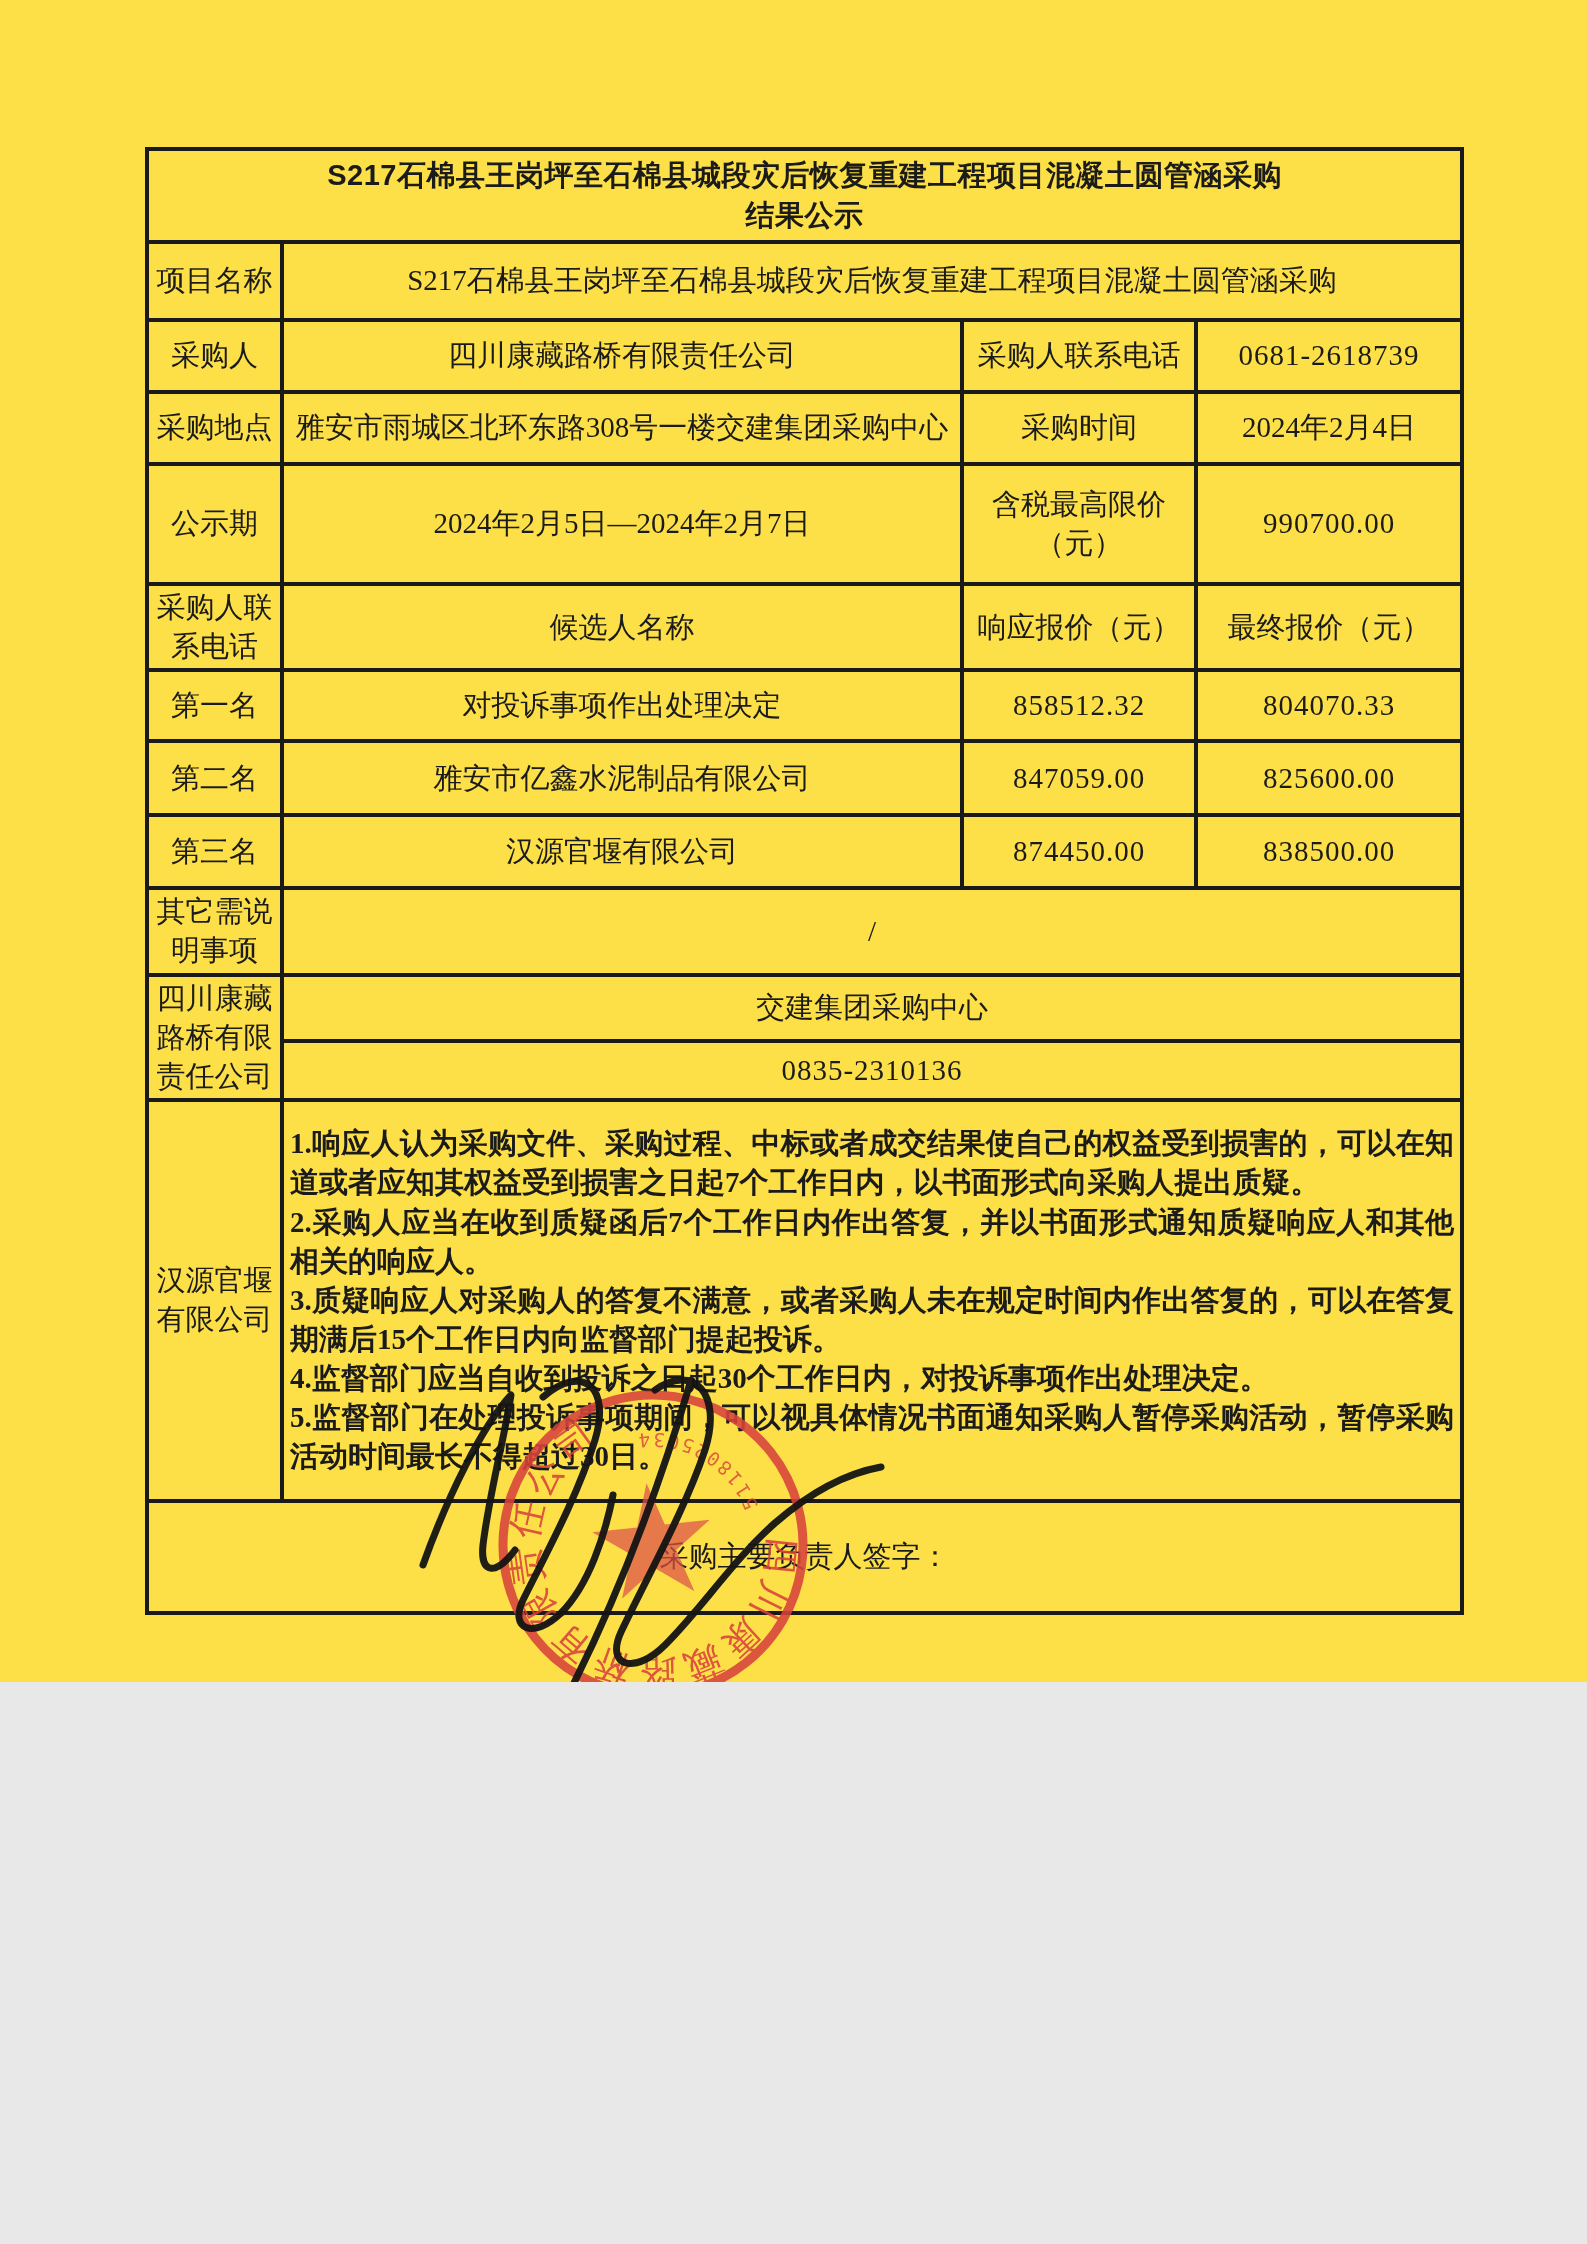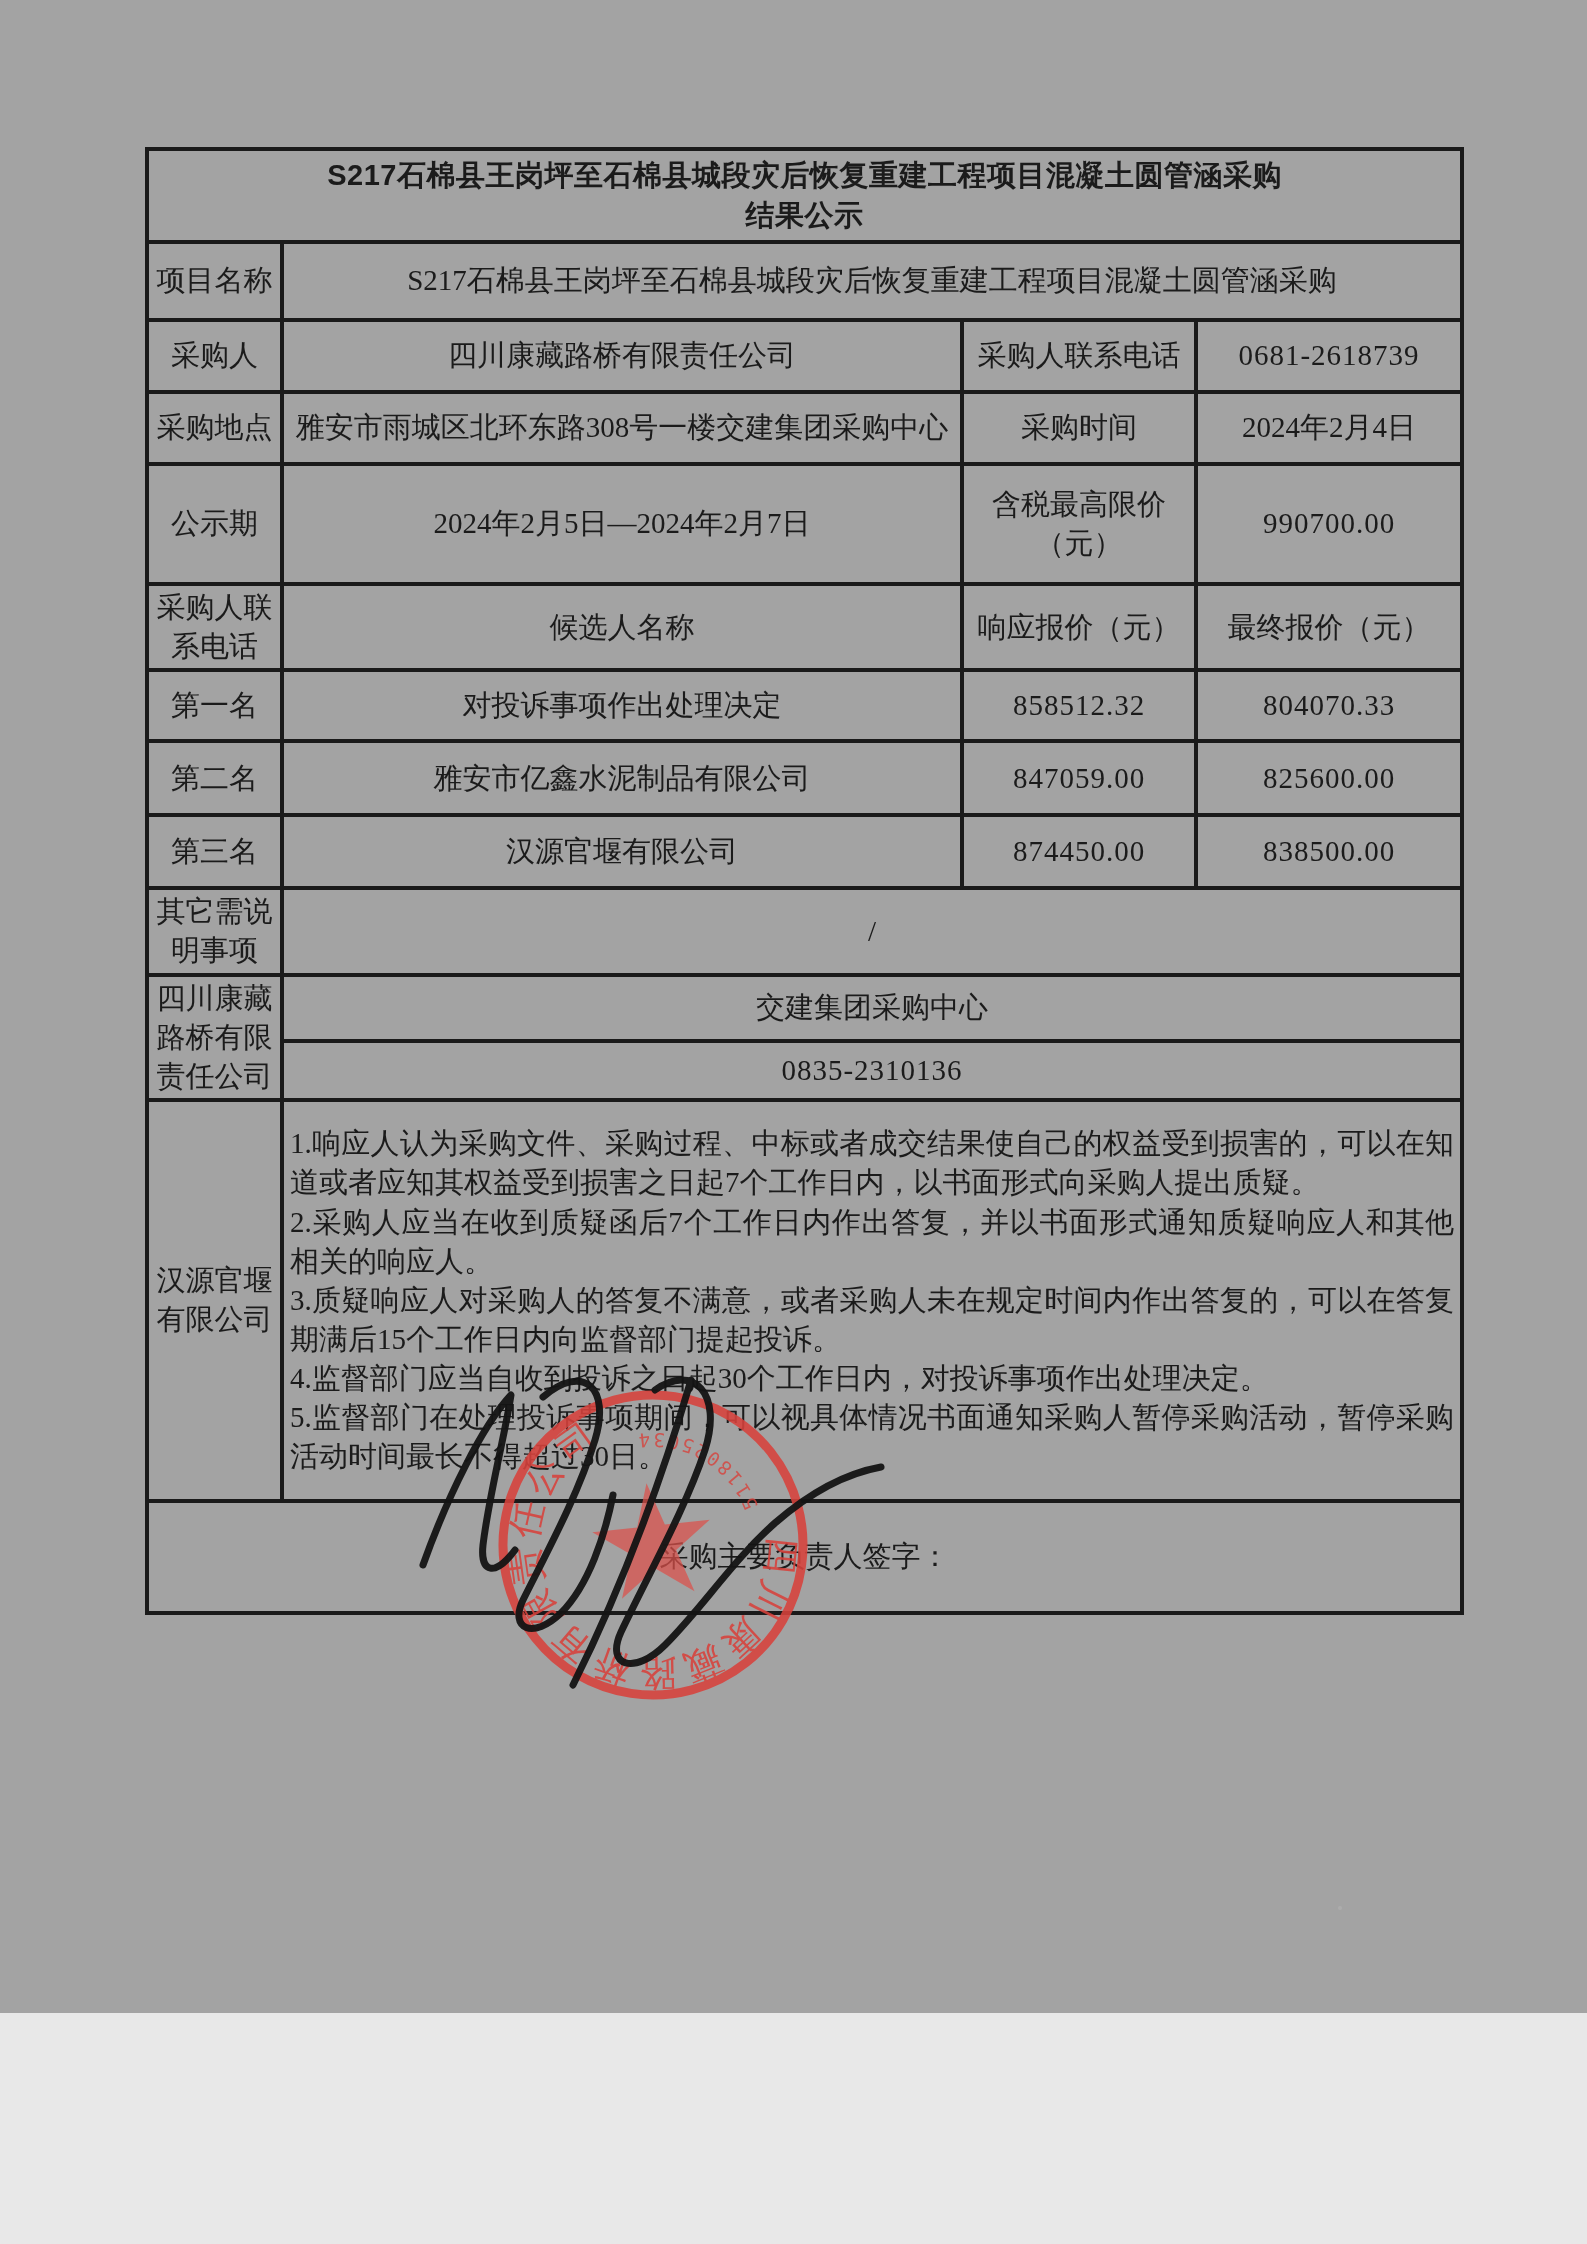--- a/index.html
+++ b/index.html
@@ -1,19 +1,19 @@
 <!DOCTYPE html>
 <html><head>
 <meta charset="utf-8">
 <style>
   html,body{margin:0;padding:0;background:#e8e8e8;}
   .page{
     position:relative;
-    width:1587px;height:2013px;
-    background:#a3a3a3;
+    width:1587px;height:1682px;
+    background:#fde047;
     overflow:hidden;
     font-family:"Liberation Serif","DejaVu Serif",serif;
     color:#1b1b1b;
   }
   table.doc{
     position:absolute;left:145px;top:147px;
     width:1315px;
     border-collapse:collapse;
     table-layout:fixed;
   }
@@ -37,21 +37,21 @@
   }
   td.label{line-height:1.4;}
   td.num{font-size:30px;letter-spacing:1px;}
   td.prewrap{white-space:pre-line;}
   td.notes-cell{
     text-align:justify;
     padding:10px 22px 10px 20px;
     font-size:28px;
     line-height:40px;
   }
-  .note-item{text-align:justify;}
+  .note-item{text-align:justify;font-weight:bold;}
   td.sign-cell{
     text-align:left;
     font-size:30px;
     padding-left:12px;
   }
   .stamp-wrap{
     position:absolute;left:393px;top:1345px;
     width:520px;height:380px;
     pointer-events:none;
   }

